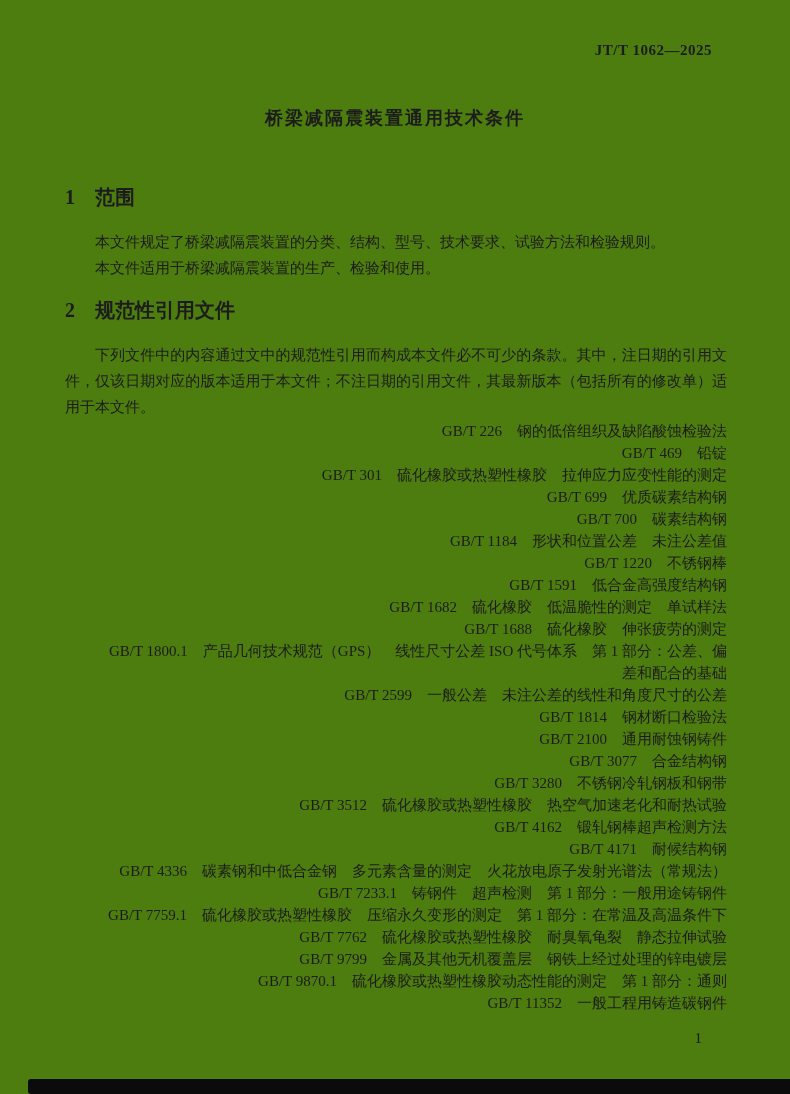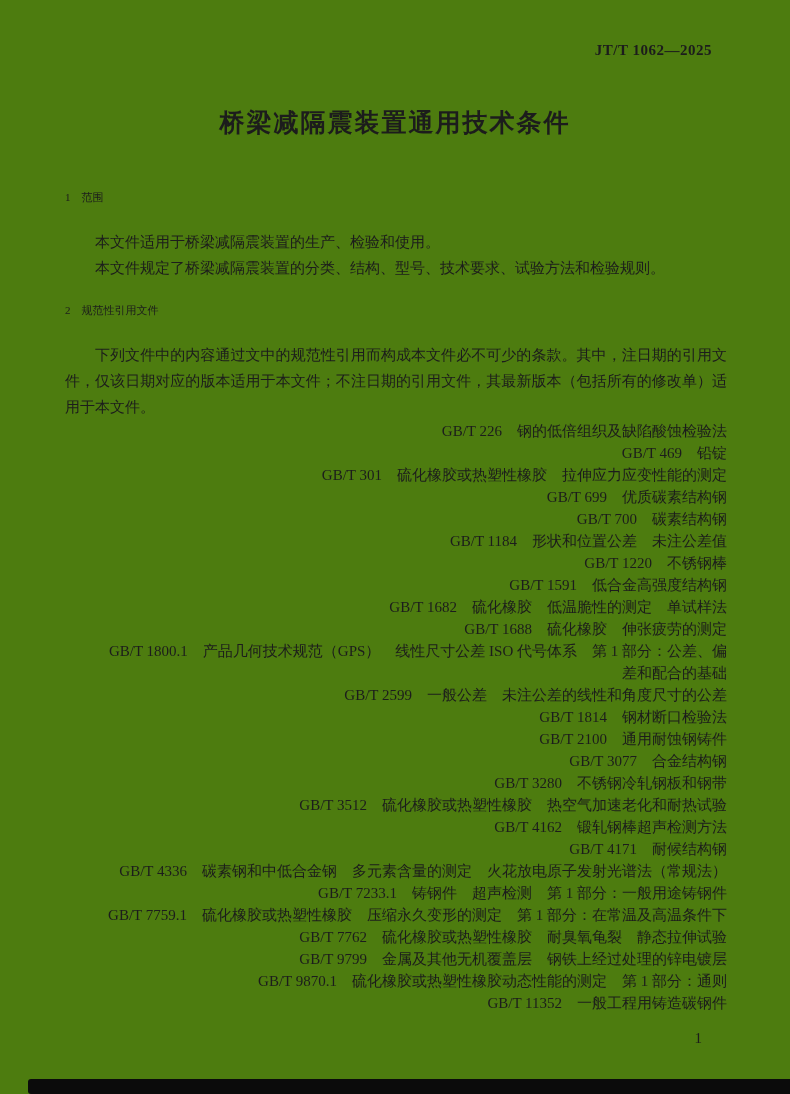--- a/index.html
+++ b/index.html
@@ -24,33 +24,33 @@
     letter-spacing: 0.5px;
     font-weight: bold;
   }
   .doc-title {
     position: absolute;
     top: 106px;
     left: 0;
     width: 100%;
     margin: 0;
     text-align: center;
-    font-size: 25px;
+    font-size: 18px;
     font-weight: bold;
     letter-spacing: 2px;
   }
   .content {
     position: absolute;
     top: 188px;
     left: 65px;
     width: 662px;
   }
   .section-heading {
-    font-size: 11px;
-    font-weight: normal;
+    font-size: 20px;
+    font-weight: bold;
     line-height: 19px;
     margin: 20px 0 22px 0;
   }
   .section:first-child .section-heading {
     margin-top: 0;
   }
   .para {
     font-size: 15px;
     line-height: 26px;
     margin: 0;
@@ -85,22 +85,22 @@
 
 <div class="page">
 
   <div class="doc-number">JT/T 1062—2025</div>
 
   <h1 class="doc-title">桥梁减隔震装置通用技术条件</h1>
 
   <div class="content">
       <section class="section">
         <div class="section-heading">1　范围</div>
+        <p class="para">本文件规定了桥梁减隔震装置的分类、结构、型号、技术要求、试验方法和检验规则。</p>
         <p class="para">本文件适用于桥梁减隔震装置的生产、检验和使用。</p>
-        <p class="para">本文件规定了桥梁减隔震装置的分类、结构、型号、技术要求、试验方法和检验规则。</p>
       </section>
       <section class="section">
         <div class="section-heading">2　规范性引用文件</div>
         <p class="para">下列文件中的内容通过文中的规范性引用而构成本文件必不可少的条款。其中，注日期的引用文件，仅该日期对应的版本适用于本文件；不注日期的引用文件，其最新版本（包括所有的修改单）适用于本文件。</p>
         <p class="ref">GB/T 226　钢的低倍组织及缺陷酸蚀检验法</p>
         <p class="ref">GB/T 469　铅锭</p>
         <p class="ref">GB/T 301　硫化橡胶或热塑性橡胶　拉伸应力应变性能的测定</p>
         <p class="ref">GB/T 699　优质碳素结构钢</p>
         <p class="ref">GB/T 700　碳素结构钢</p>
         <p class="ref">GB/T 1184　形状和位置公差　未注公差值</p>

